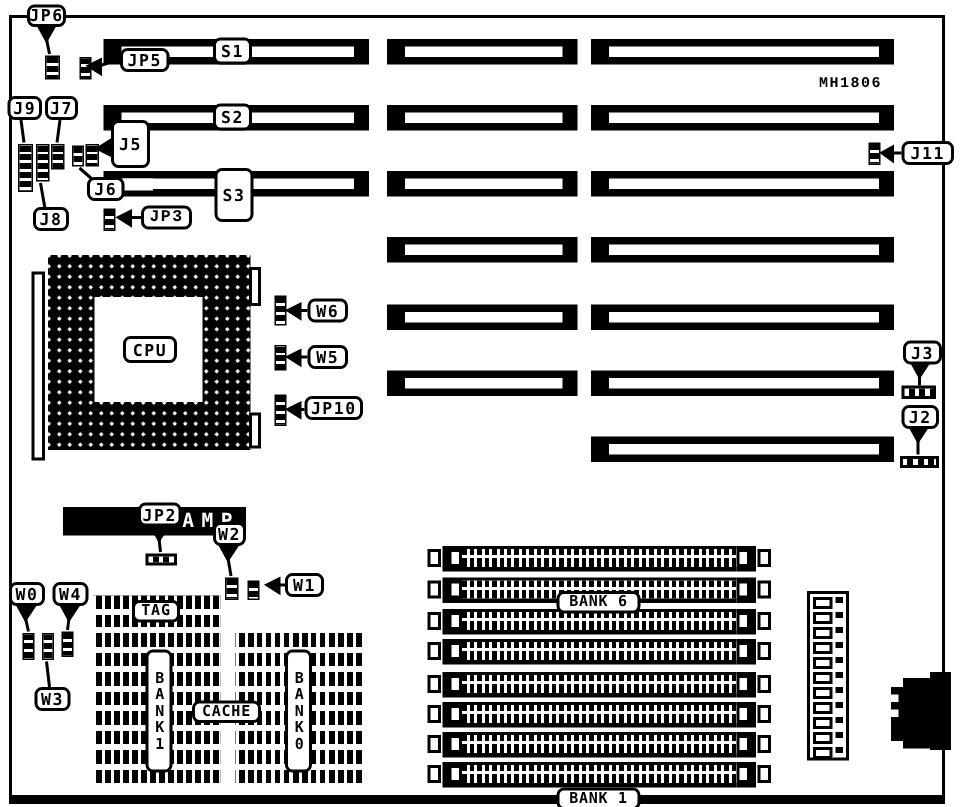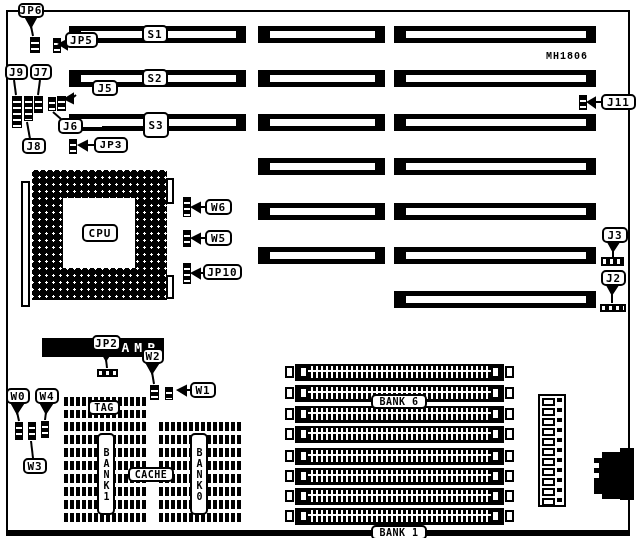--- a/index.html
+++ b/index.html
@@ -248,43 +248,43 @@
       <div class="jmp" style="left: 165px; top: 387px; width: 8px; height: 13px;"></div>
       <div class="jmp" style="left: 15px; top: 422px; width: 8px; height: 18px;"></div>
       <div class="jmp" style="left: 28px; top: 422px; width: 8px; height: 18px;"></div>
       <div class="jmp" style="left: 41px; top: 421px; width: 8px; height: 17px;"></div>
       <div class="jmp-h" style="left: 97px; top: 369px; width: 21px; height: 8px;"></div>
       <div class="jmp-h" style="left: 601px; top: 257px; width: 23px; height: 9px;"></div>
       <div class="jmp-h" style="left: 600px; top: 304px; width: 26px; height: 8px;"></div>
     </div>
   <div id="callouts">
       <div class="co" style="left: 18px; top: 3px; width: 26px; height: 15px;">JP6</div>
-      <div class="co" style="left: 65px; top: 32px; width: 33px; height: 16px;">JP5</div>
+      <div class="co" style="left: 80px; top: 32px; width: 33px; height: 16px;">JP5</div>
       <div class="co" style="left: 5px; top: 64px; width: 23px; height: 16px;">J9</div>
       <div class="co" style="left: 30px; top: 64px; width: 22px; height: 16px;">J7</div>
-      <div class="co" style="left: 92px; top: 80px; width: 26px; height: 16px;">J5</div>
+      <div class="co" style="left: 74px; top: 80px; width: 26px; height: 32px;">J5</div>
       <div class="co" style="left: 58px; top: 118px; width: 25px; height: 16px;">J6</div>
       <div class="co" style="left: 22px; top: 138px; width: 24px; height: 16px;">J8</div>
       <div class="co" style="left: 94px; top: 137px; width: 34px; height: 16px; font-family: Liberation Mono, monospace;">JP3</div>
       <div class="co" style="left: 601px; top: 94px; width: 35px; height: 16px;">J11</div>
       <div class="co" style="left: 602px; top: 227px; width: 26px; height: 16px;">J3</div>
       <div class="co" style="left: 601px; top: 270px; width: 25px; height: 16px;">J2</div>
       <div class="co" style="left: 205px; top: 199px; width: 27px; height: 16px;">W6</div>
       <div class="co" style="left: 205px; top: 230px; width: 27px; height: 16px;">W5</div>
       <div class="co" style="left: 203px; top: 264px; width: 39px; height: 16px;">JP10</div>
       <div class="co" style="left: 92px; top: 335px; width: 29px; height: 16px;">JP2</div>
       <div class="co" style="left: 142px; top: 348px; width: 22px; height: 16px;">W2</div>
       <div class="co" style="left: 190px; top: 382px; width: 26px; height: 16px;">W1</div>
       <div class="co" style="left: 6px; top: 388px; width: 24px; height: 16px;">W0</div>
       <div class="co" style="left: 35px; top: 388px; width: 24px; height: 16px;">W4</div>
       <div class="co" style="left: 23px; top: 458px; width: 24px; height: 16px;">W3</div>
       <div class="co" style="left: 82px; top: 224px; width: 36px; height: 18px;">CPU</div>
       <div class="co" style="left: 142px; top: 25px; width: 26px; height: 18px;">S1</div>
       <div class="co" style="left: 142px; top: 69px; width: 26px; height: 18px;">S2</div>
-      <div class="co" style="left: 143px; top: 112px; width: 26px; height: 26px;">S3</div>
+      <div class="co" style="left: 143px; top: 112px; width: 26px; height: 36px;">S3</div>
       <div class="co co-sm" style="left: 88px; top: 400px; width: 32px; height: 15px;">TAG</div>
       <div class="co co-sm" style="left: 128px; top: 467px; width: 46px; height: 15px;">CACHE</div>
       <div class="co co-v" style="left: 97px; top: 433px; width: 18px; height: 82px;">BANK1</div>
       <div class="co co-v" style="left: 190px; top: 433px; width: 18px; height: 82px;">BANK0</div>
       <div class="co co-sm" style="left: 371px; top: 394px; width: 56px; height: 15px;">BANK 6</div>
       <div class="co co-sm" style="left: 371px; top: 487px; width: 56px; height: 15px; margin-top: 38px;">BANK 1</div>
     </div>
 
   <div id="pwr">
     <div id="pwr-pins"></div>

